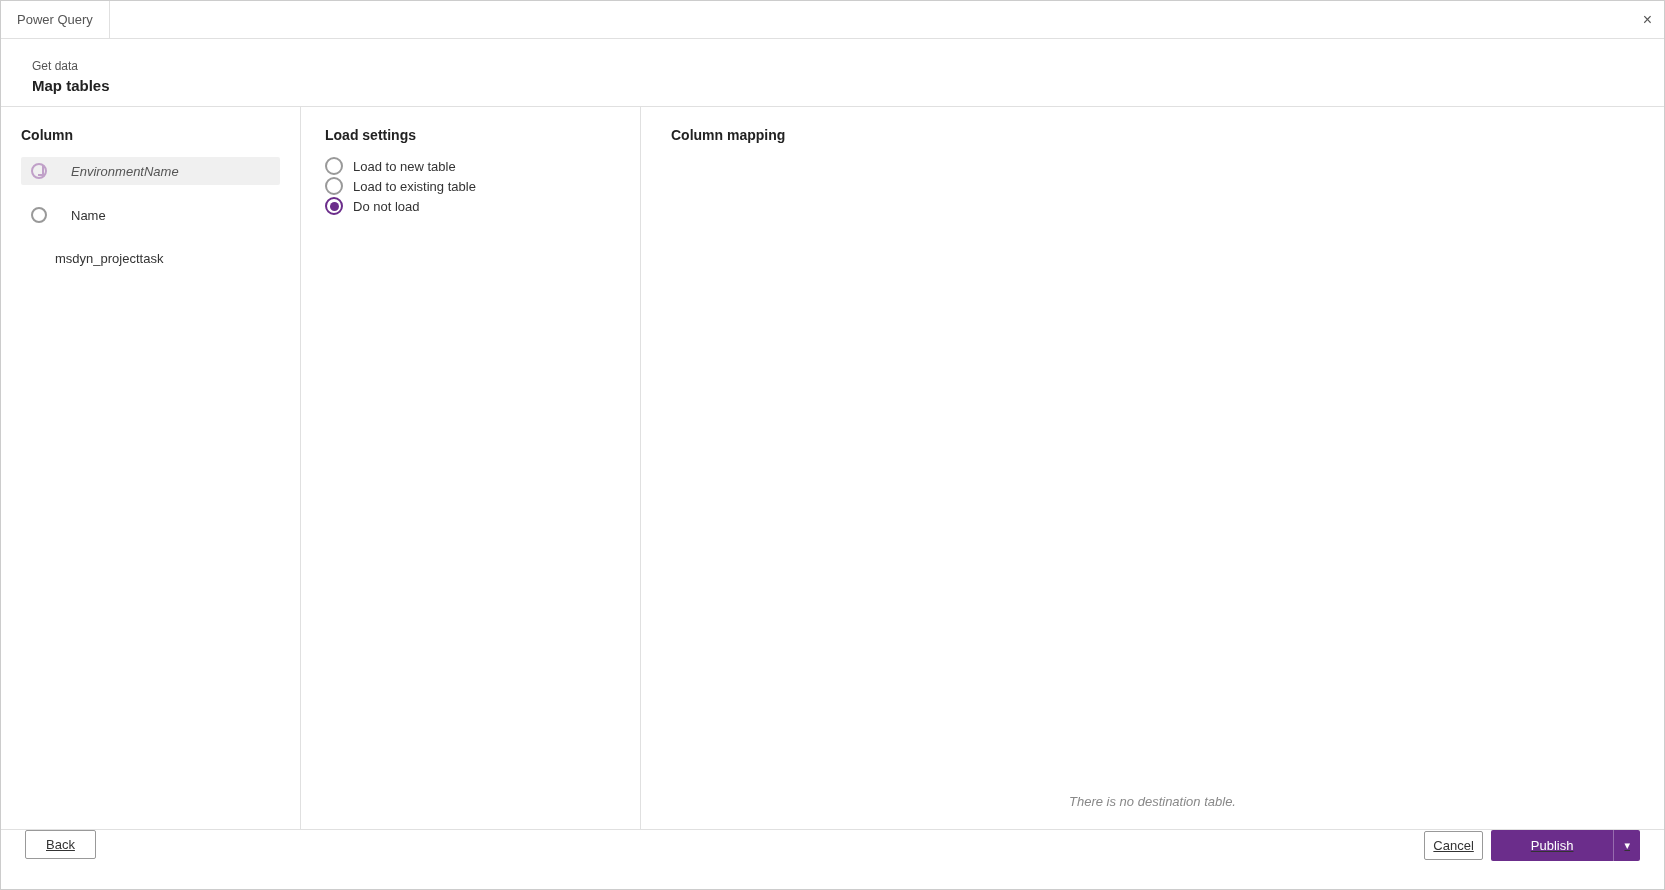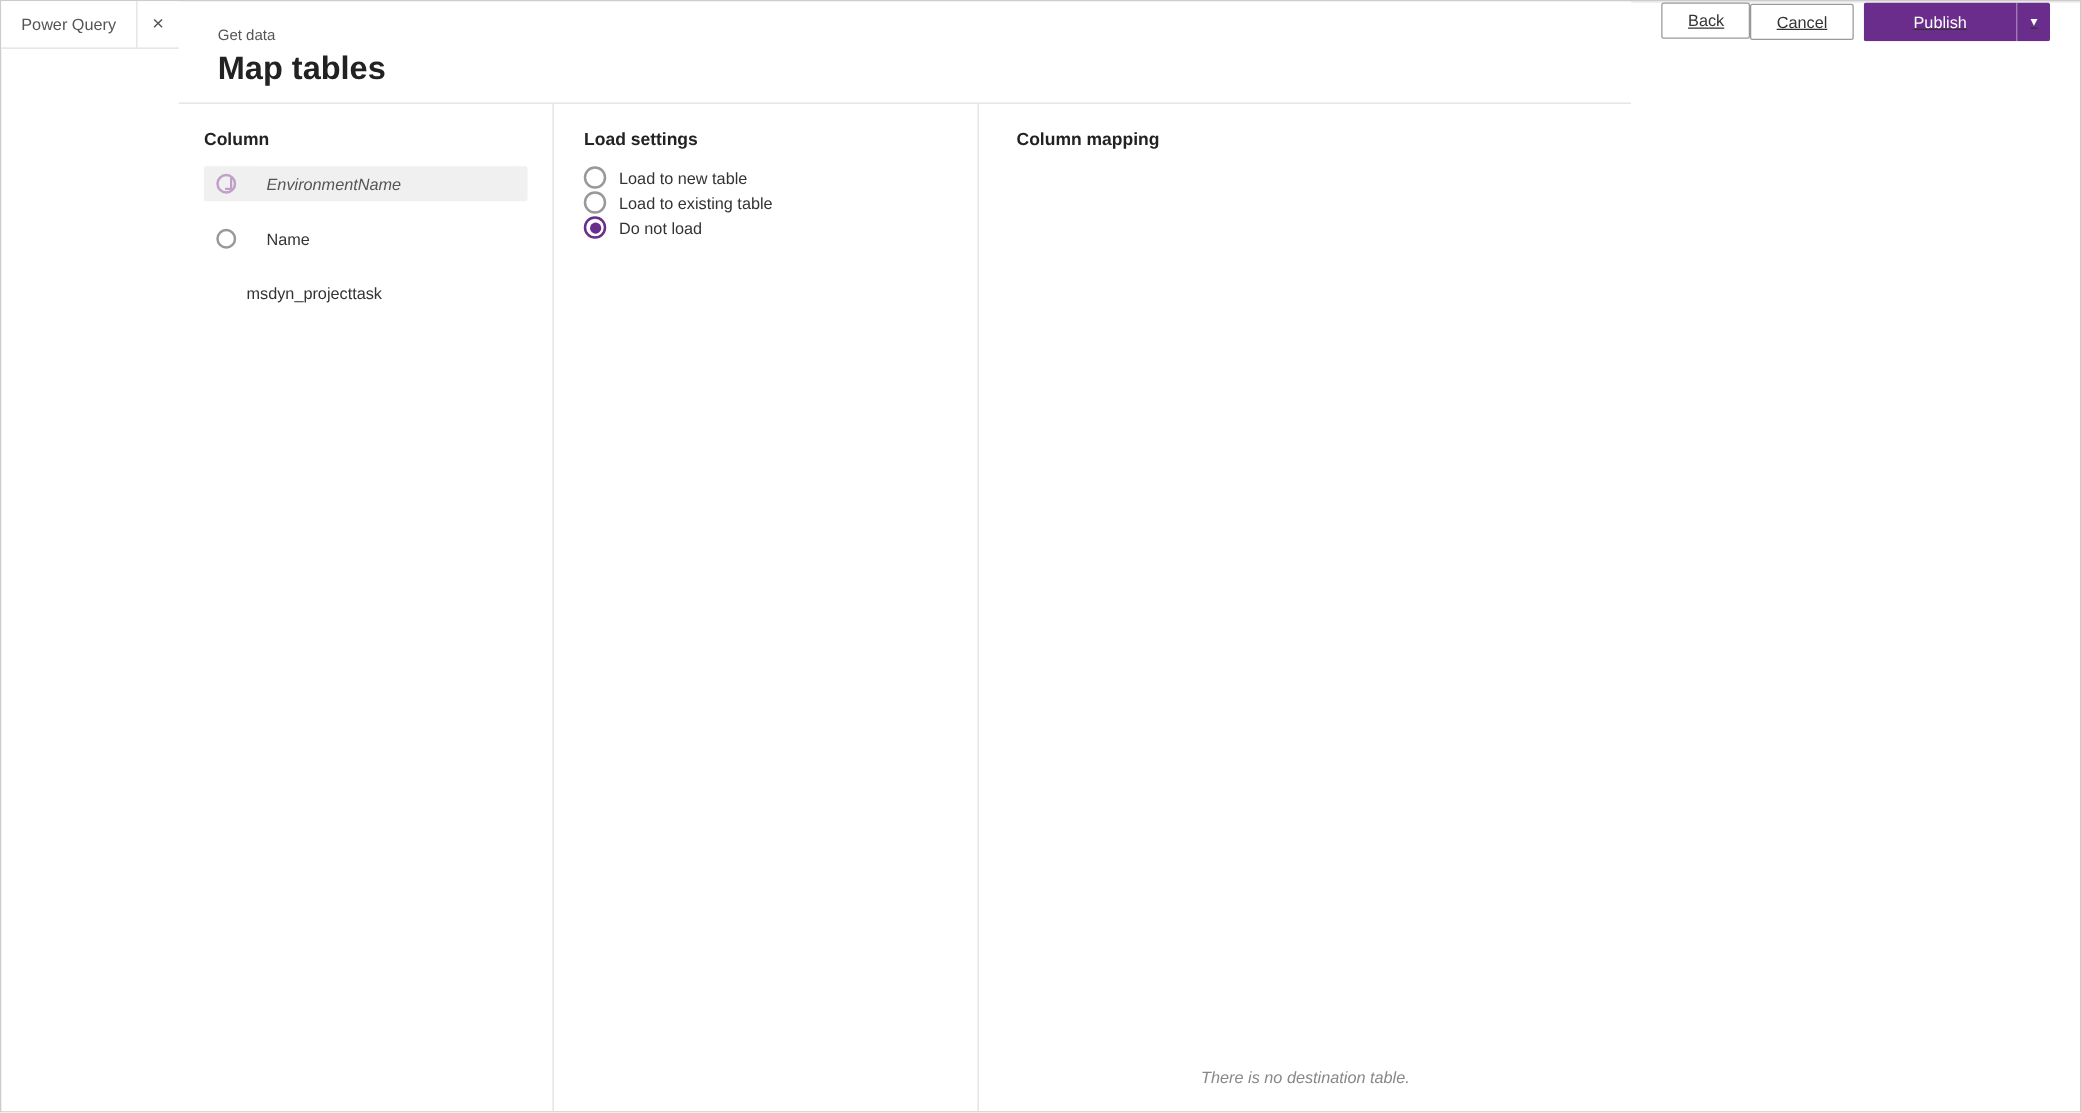--- a/index.html
+++ b/index.html
@@ -11,21 +11,21 @@
       width: 1665px;
       height: 890px;
       overflow: hidden;
     }
 
     .window {
       width: 1665px;
       height: 890px;
       background: #fff;
       display: flex;
-      flex-direction: row;
+      flex-direction: column;
       border: 1px solid #ccc;
     }
 
     
     .title-bar {
       height: 38px;
       background: #fff;
       border-bottom: 1px solid #e0e0e0;
       display: flex;
       align-items: center;
@@ -74,21 +74,21 @@
 
     .page-header {
       padding: 20px 40px 12px 31px;
     }
     .get-data-label {
       font-size: 12px;
       color: #555;
       margin-bottom: 4px;
     }
     .page-title {
-      font-size: 26px;
+      font-size: 15px;
       font-weight: 600;
       color: #222;
     }
 
     
     .panels {
       flex: 1;
       display: flex;
       flex-direction: row;
       border-top: 1px solid #e0e0e0;
@@ -241,21 +241,21 @@
       border-radius: 2px;
     }
 
     .footer-right {
       margin-left: auto;
       display: flex;
       align-items: center;
       gap: 0;
     }
     .btn-cancel {
-      padding: 6px 20px;
+      padding: 6px 8px;
       border: 1px solid #999;
       background: #fff;
       color: #333;
       font-size: 13px;
       cursor: pointer;
       border-radius: 2px;
       margin-right: 8px;
     }
 
     .btn-publish-group {

